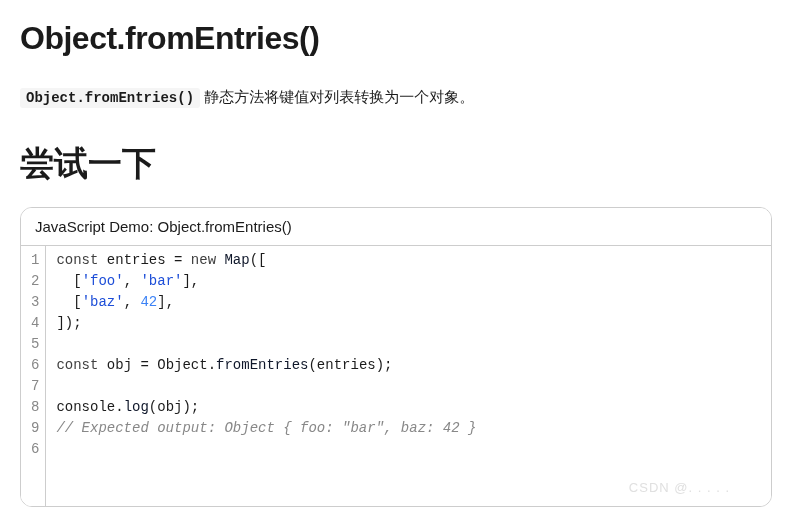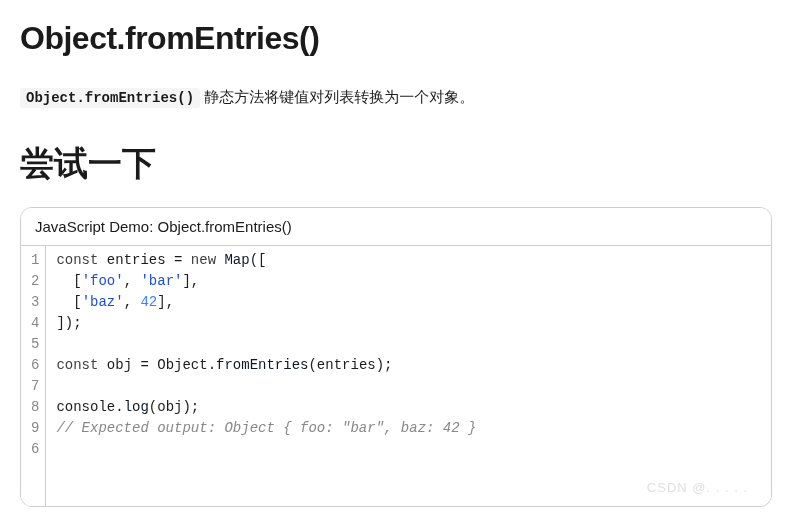--- a/index.html
+++ b/index.html
@@ -76,21 +76,21 @@
     .code-lines .row {
       height: 21px;
     }
     .kw { color: #404040; }
     .fn { color: #0f172a; }
     .str { color: #1d4ed8; }
     .num { color: #3b82f6; }
     .com { color: #888888; font-style: italic; }
     .watermark {
       position: absolute;
-      right: 24px;
+      right: 42px;
       bottom: 12px;
       font-size: 13px;
       color: #e0e0e0;
       letter-spacing: 1px;
     }
     .wrap {
       position: relative;
     }
   </style>
 </head>

